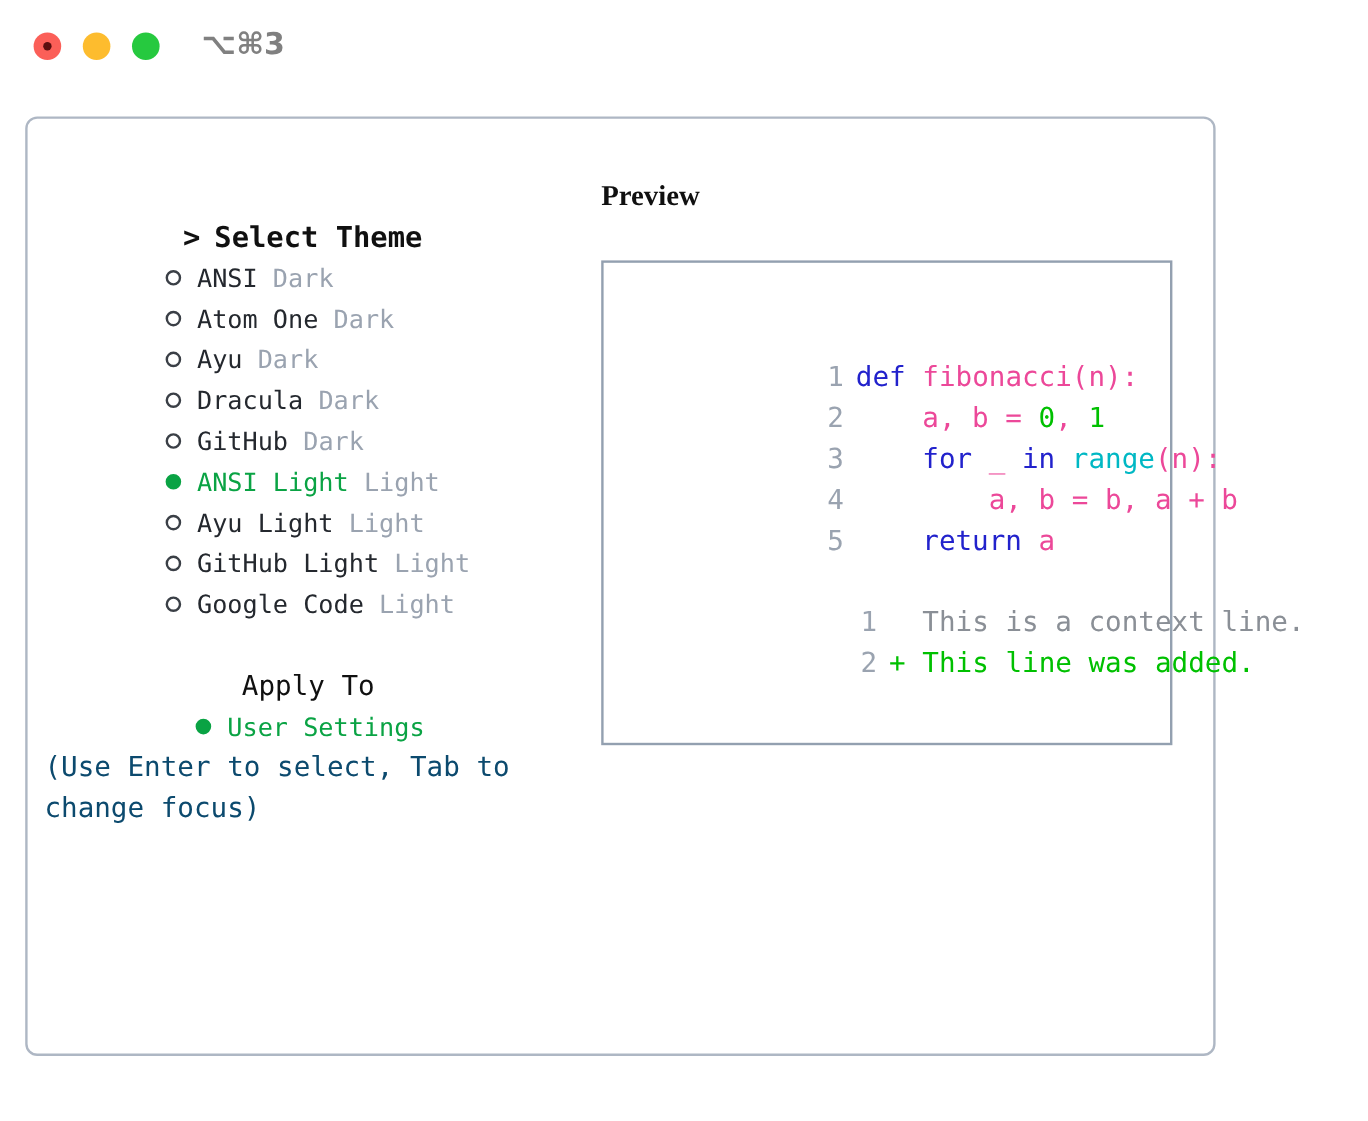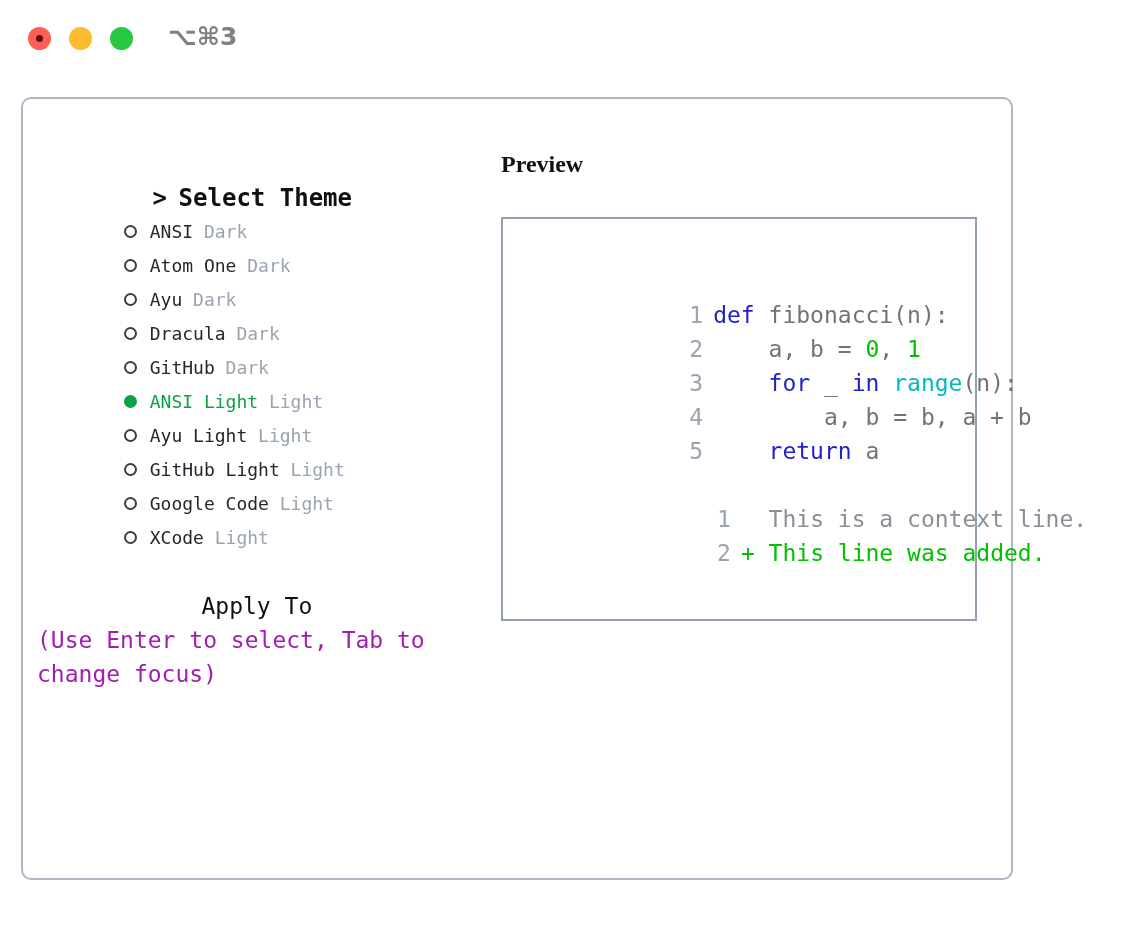--- a/index.html
+++ b/index.html
@@ -86,21 +86,21 @@
   
   #theme-column {
     position: absolute;
     left: 14px;
     top: 48px;
     width: 470px;
   }
   .list-line {
     height: 34px;
     line-height: 34px;
-    font-size: 18px;
+    font-size: 21px;
     white-space: pre;
     display: block;
   }
   .header-line {
     font-weight: 700;
     color: #101010;
     font-size: 24px;
   }
   .marker {
     display: inline-block;
@@ -134,21 +134,21 @@
     color: #101010;
     font-size: 23px;
   }
   .apply-name { color: #24282e; }
   .apply-name.sel { color: #0aa344; }
 
   #hint {
     margin-top: 34px;
     font-size: 23px;
     line-height: 34px;
-    color: #a21caf;
+    color: #0c4a6e;
     width: 420px;
   }
 
   
   #preview-column {
     position: absolute;
     left: 478px;
     top: 48px;
     width: 500px;
   }
@@ -185,21 +185,21 @@
   .lineno {
     display: inline-block;
     width: 22px;
     text-align: right;
     color: #9aa3b0;
     margin-right: 10px;
   }
   .tok-kw   { color: #2222cc; }
   .tok-fn   { color: #00b8c4; }
   .tok-num  { color: #00c000; }
-  .tok-id   { color: #737373; text-align: right; }
+  .tok-id   { color: #ec4899; text-align: right; }
   .tok-plain{ color: #16191d; }
 
   #diff-area { margin-top: 34px; }
   .diff-ctx  { color: #8a8f96; }
   .diff-del  { color: #c02020; }
   .diff-add  { color: #00c000; }
 </style>
 </head>
 <body>
 
@@ -253,27 +253,27 @@
 
 
       <div class="list-line">
         <span class="marker"><span class="radio-dot off"></span></span><span class="theme-name">GitHub Light</span><span class="theme-variant"> </span><span class="theme-variant">Light</span>
       </div>
 
       <div class="list-line">
         <span class="marker"><span class="radio-dot off"></span></span><span class="theme-name">Google Code</span><span class="theme-variant"> </span><span class="theme-variant">Light</span>
       </div>
 
-      <div class="list-line">
-        <span class="marker"><span class="radio-dot off"></span></span><span class="theme-name">XCode</span><span class="theme-variant"> </span><span class="theme-variant">Light</span>
-      </div>
 
       <div id="apply-block">
         <div class="list-line apply-header">
           <span class="marker"></span><span>Apply To</span>
+        </div>
+        <div class="list-line">
+          <span class="marker"><span class="radio-dot on"></span></span><span class="apply-name sel">User Settings</span>
         </div>
       </div>
 
       <div id="hint">(Use Enter to select, Tab to change focus)</div>
     </div>
 
     <div id="preview-column">
       <div id="preview-title">Preview</div>
 
       <div id="preview-box">

